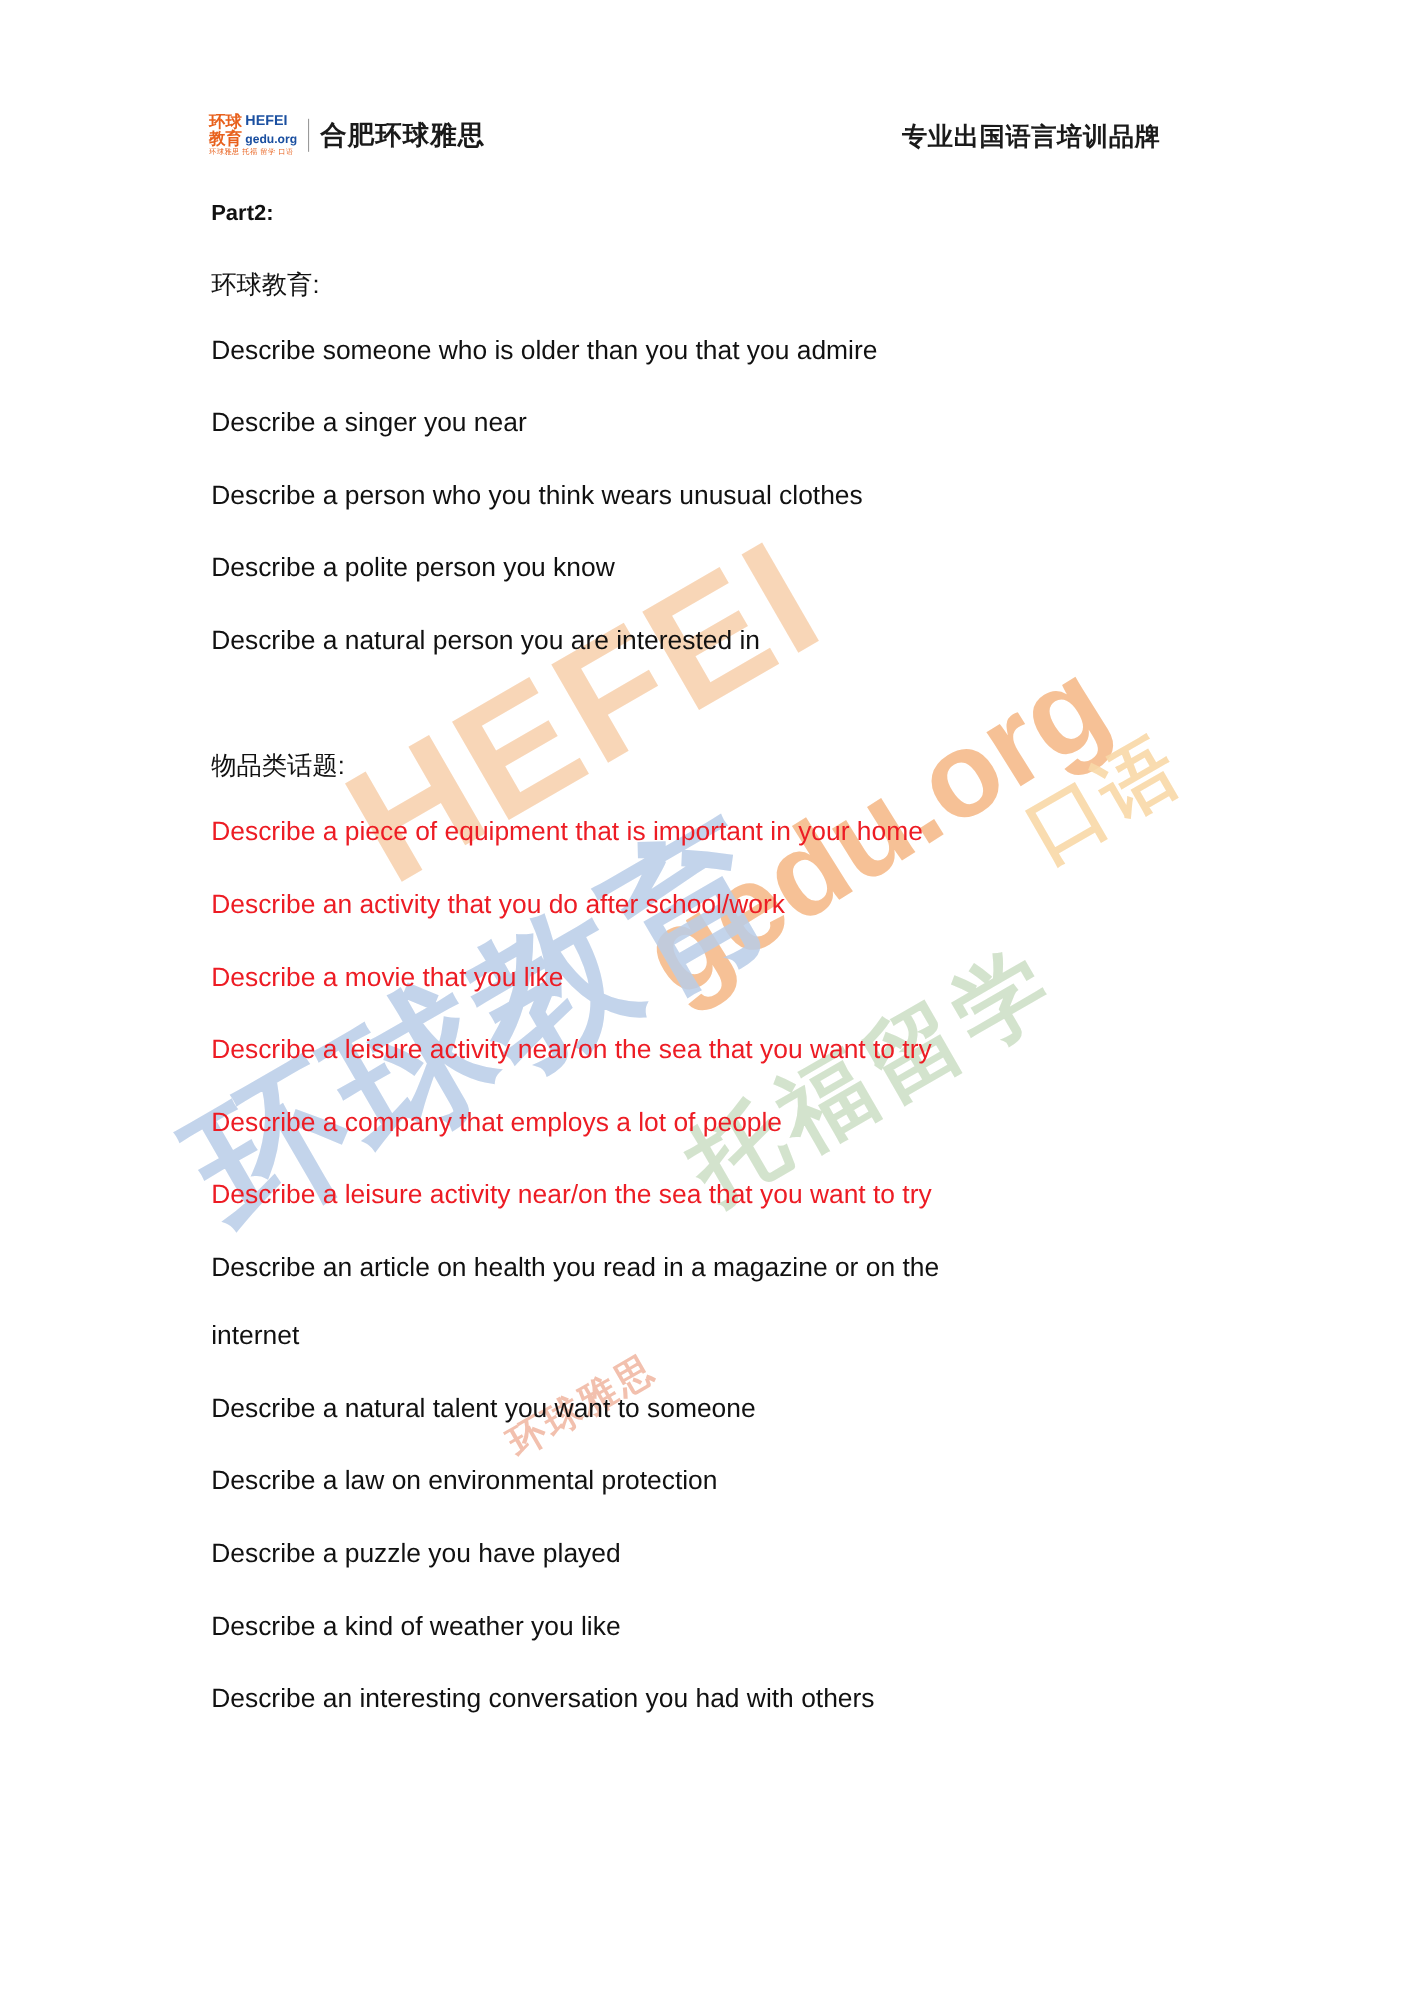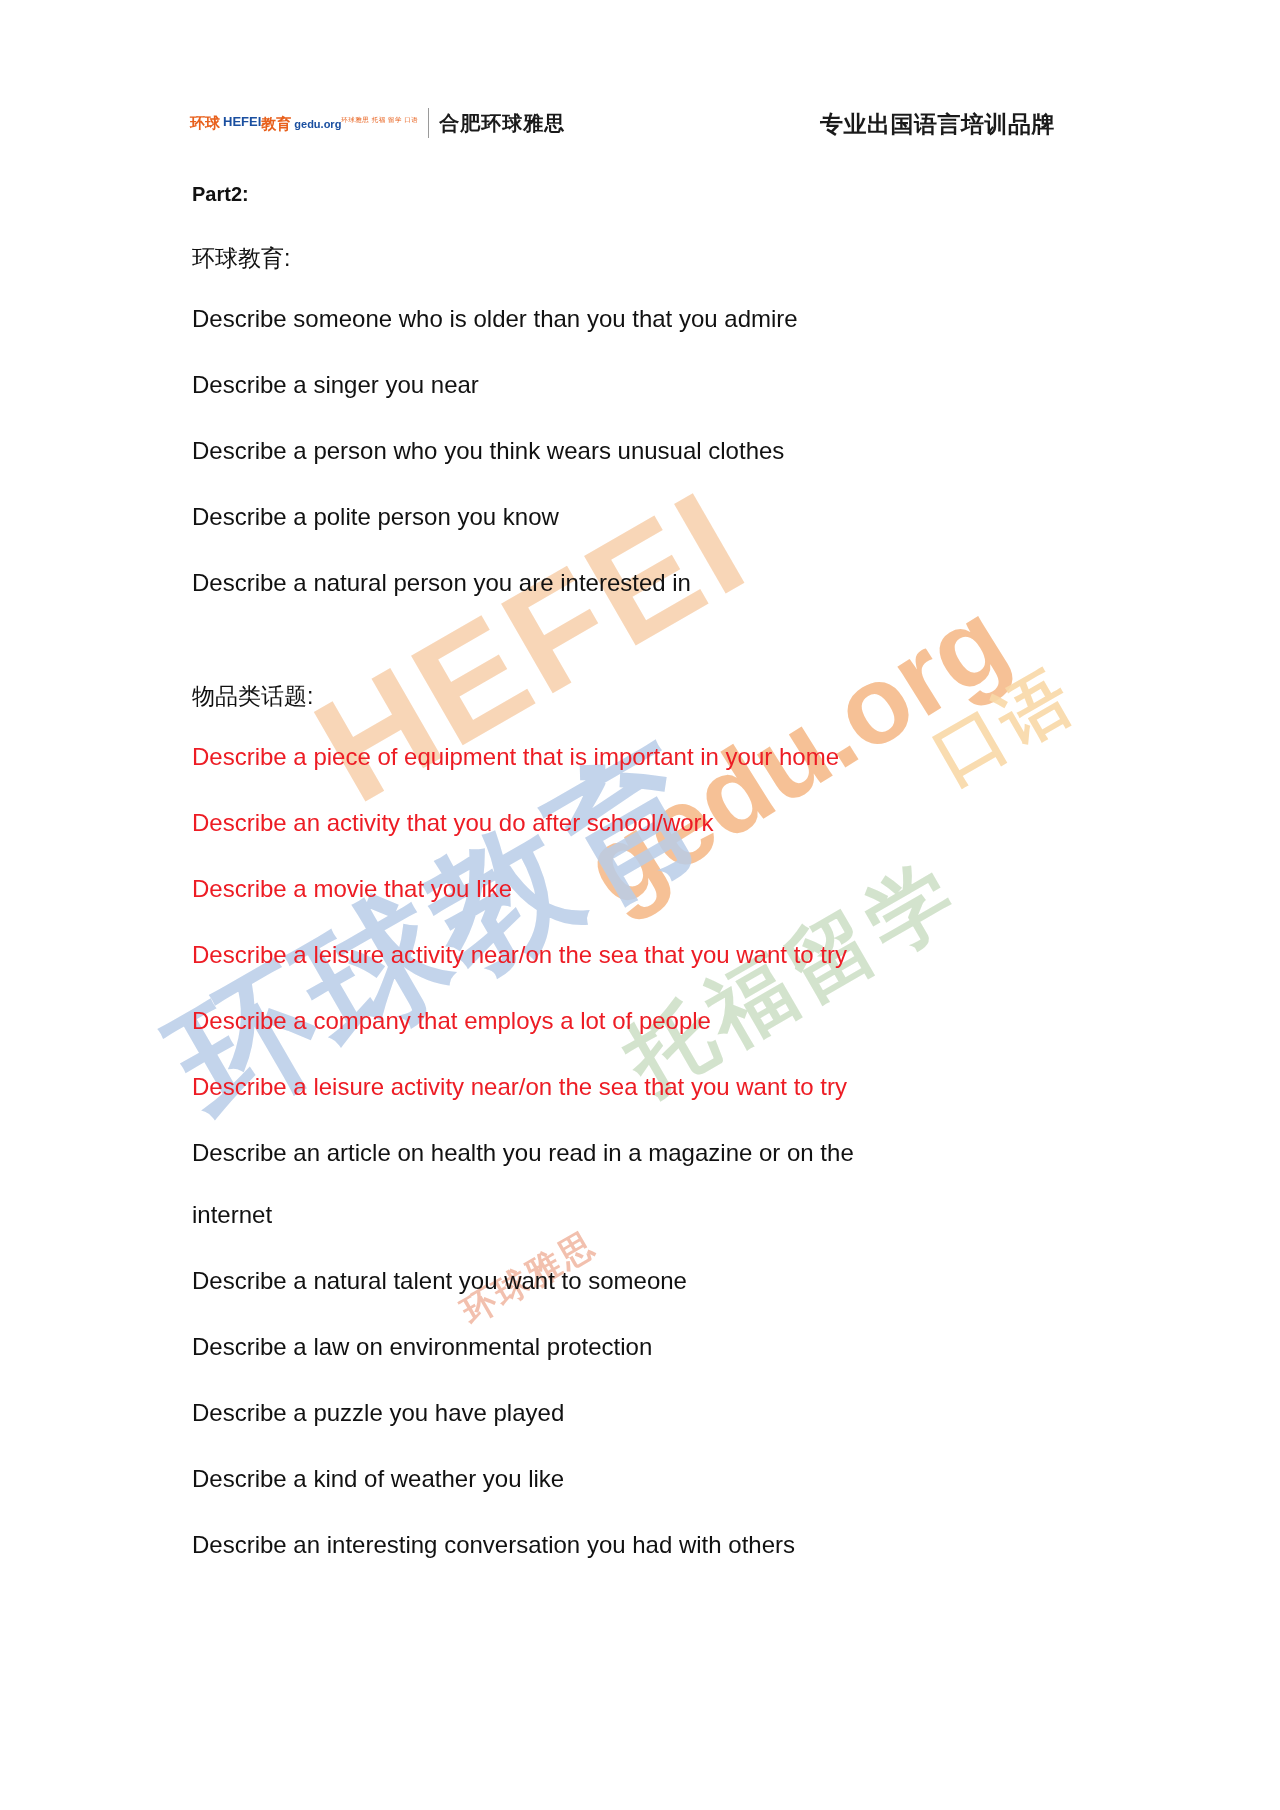--- a/index.html
+++ b/index.html
@@ -96,21 +96,21 @@
     height: 56px;
     display: flex;
     align-items: center;
   }
   .logo-block {
     display: flex;
     align-items: center;
   }
   .logo-mark {
     display: flex;
-    flex-direction: row;
+    flex-direction: column;
     line-height: 1;
   }
   .logo-row1 {
     display: flex;
     align-items: flex-start;
   }
   .logo-cn {
     font-size: 15px;
     font-weight: bold;
     color: #e8601c;
@@ -148,21 +148,21 @@
     margin-top: 2px;
     letter-spacing: 0.5px;
   }
   .logo-divider {
     width: 1px;
     height: 30px;
     background: #9a9a9a;
     margin: 0 10px;
   }
   .logo-name {
-    font-size: 20px;
+    font-size: 24px;
     font-weight: bold;
     color: #1a1a1a;
     letter-spacing: 1px;
   }
   .header-slogan {
     position: absolute;
     left: 630px;
     top: 14px;
     font-size: 23px;
     font-weight: bold;

